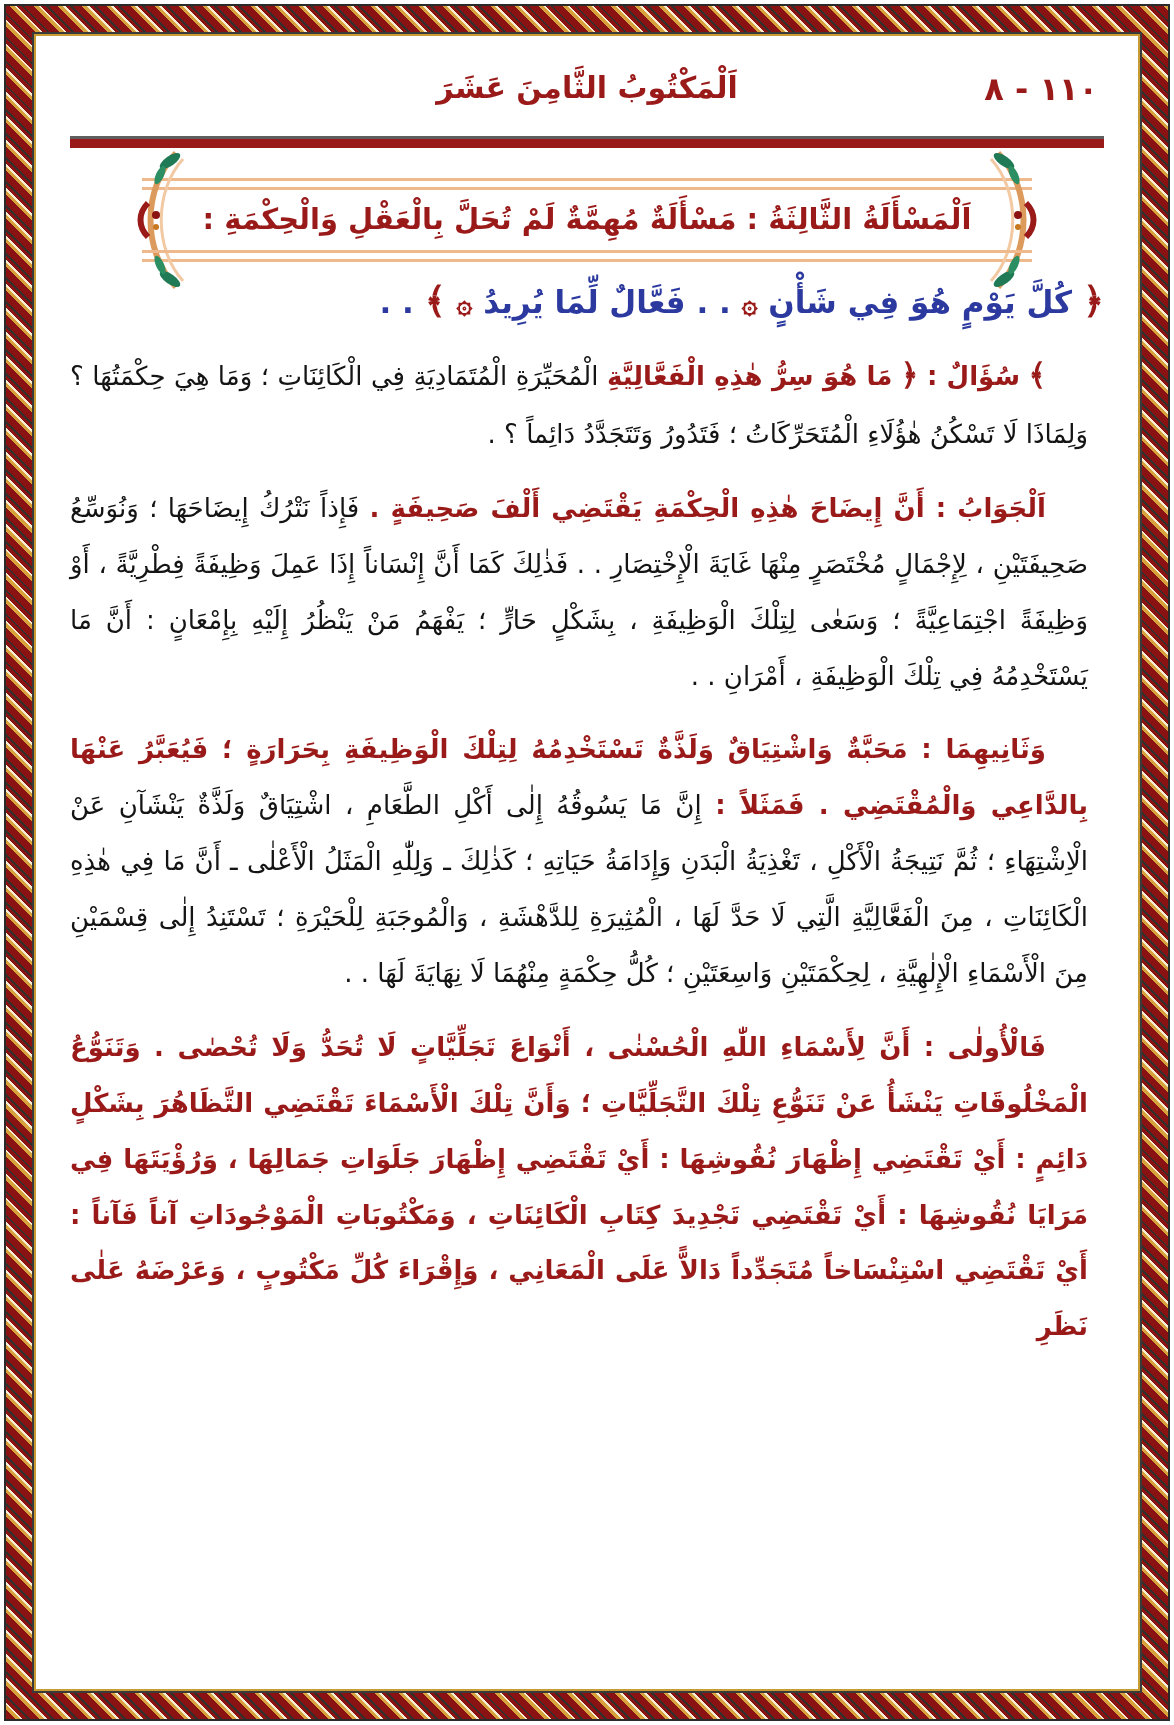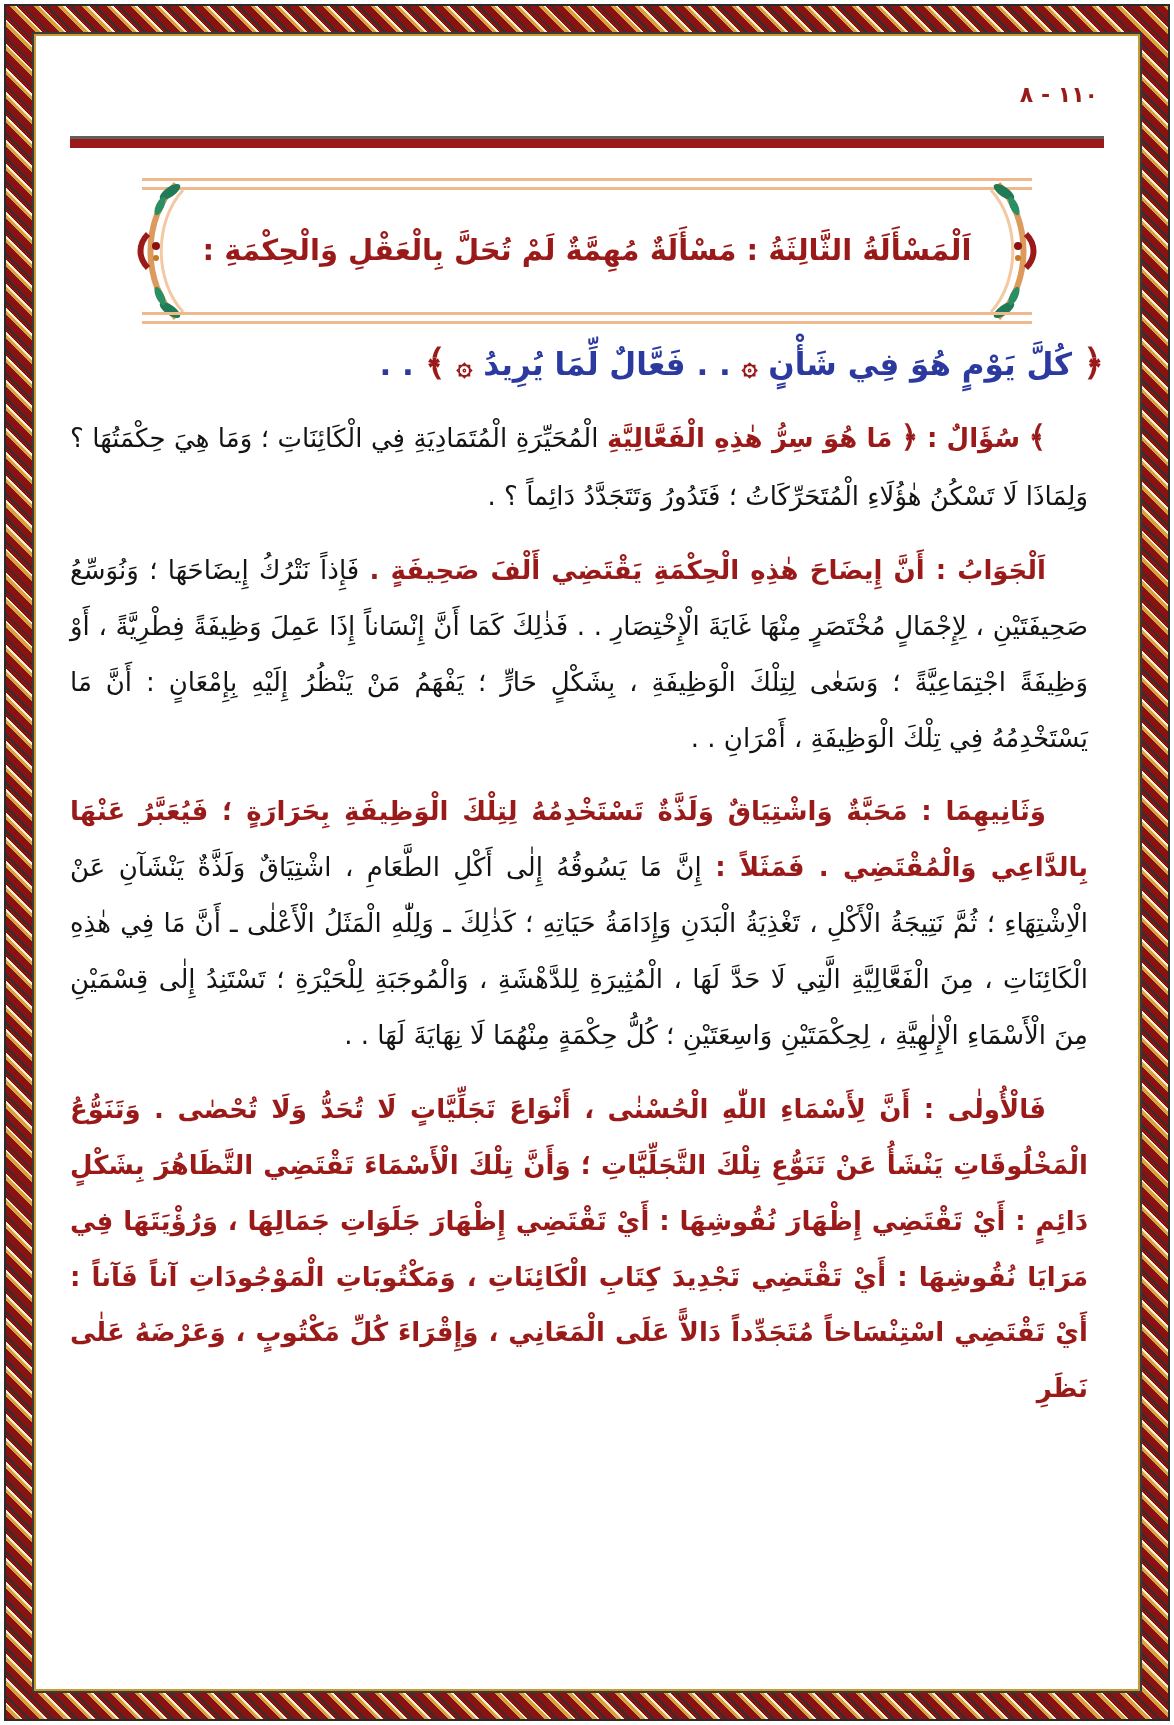--- a/index.html
+++ b/index.html
@@ -28,36 +28,36 @@
   .inner{
     position:absolute;inset:34px;
     background:#fff;
     border:2px solid #c99b33;
     outline:2px solid #3a3a3a;
     padding:26px 34px 0 34px;
   }
   
   .header{position:relative;height:52px;margin-top:8px;}
   .pagenum{
-    position:absolute;right:6px;top:12px;
-    color:var(--maroon);font-size:22px;font-weight:bold;letter-spacing:2px;
+    position:absolute;right:6px;top:0;
+    color:var(--maroon);font-size:32px;font-weight:bold;letter-spacing:2px;
   }
   .htitle{
     text-align:center;color:var(--maroon);
     font-size:30px;font-weight:bold;
   }
   .rule{
     margin-top:14px;height:6px;
     border-top:3px solid #5f5f5f;
     border-bottom:9px solid var(--maroon);
   }
   
   .frame{
     position:relative;width:86%;margin:30px auto 6px auto;
-    padding:48px 44px;
+    padding:17px 44px;
     border-top:3px solid var(--tan);
     border-bottom:3px solid var(--tan);
   }
   .frame::before,.frame::after{
     content:"";position:absolute;left:0;right:0;height:3px;background:var(--tan);
   }
   .frame::before{top:6px;}
   .frame::after{bottom:6px;}
   .frame-text{
     text-align:center;color:var(--maroon);
@@ -86,20 +86,21 @@
 </head>
 <body>
 
 <div class="page">
   <div class="ornate-border"></div>
 
   <div class="inner">
 
     <div class="header">
       <div class="pagenum">١١٠ - ٨</div>
+      <div class="htitle">اَلْمَكْتُوبُ الثَّامِنَ عَشَرَ</div>
     </div>
 
     <div class="rule"></div>
 
     <div class="frame">
       <svg class="orn orn-left" viewBox="0 0 64 150" aria-hidden="true">
         <path d="M50 8 C16 44 16 106 50 142" stroke="#dd9a5d" stroke-width="6" fill="none"></path>
         <path d="M57 14 C28 46 28 104 57 136" stroke="#f2c9a2" stroke-width="3" fill="none"></path>
         <ellipse cx="44" cy="16" rx="12" ry="5" fill="#1f7a55" transform="rotate(-35 44 16)"></ellipse>
         <ellipse cx="34" cy="30" rx="10" ry="4" fill="#2b8f63" transform="rotate(-65 34 30)"></ellipse>

